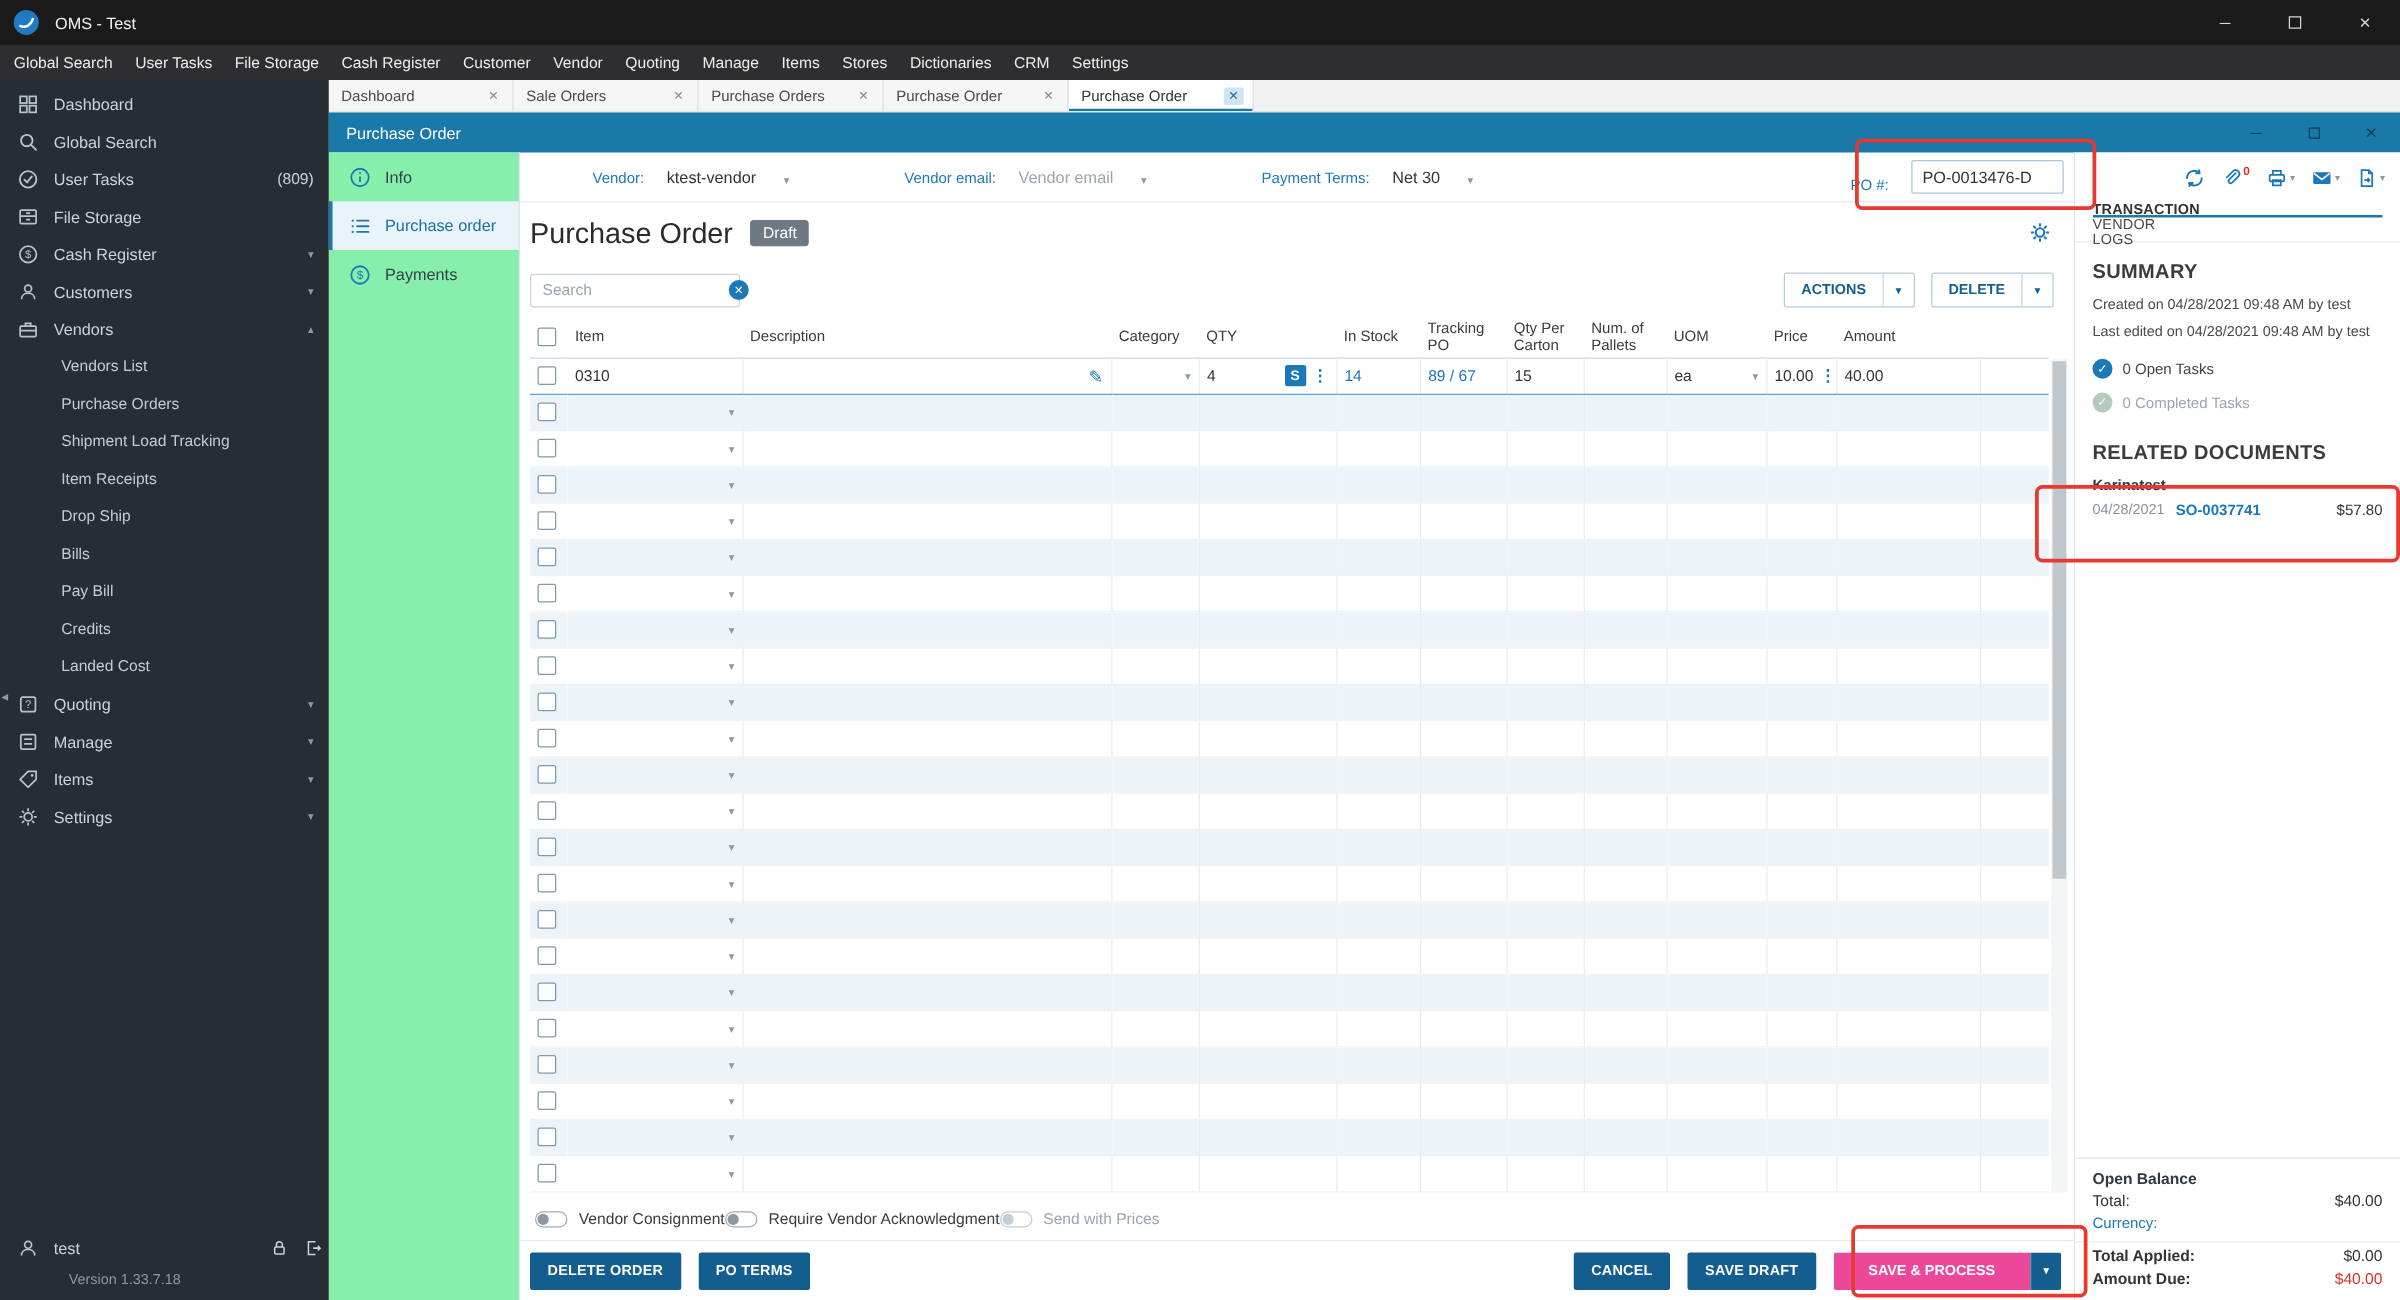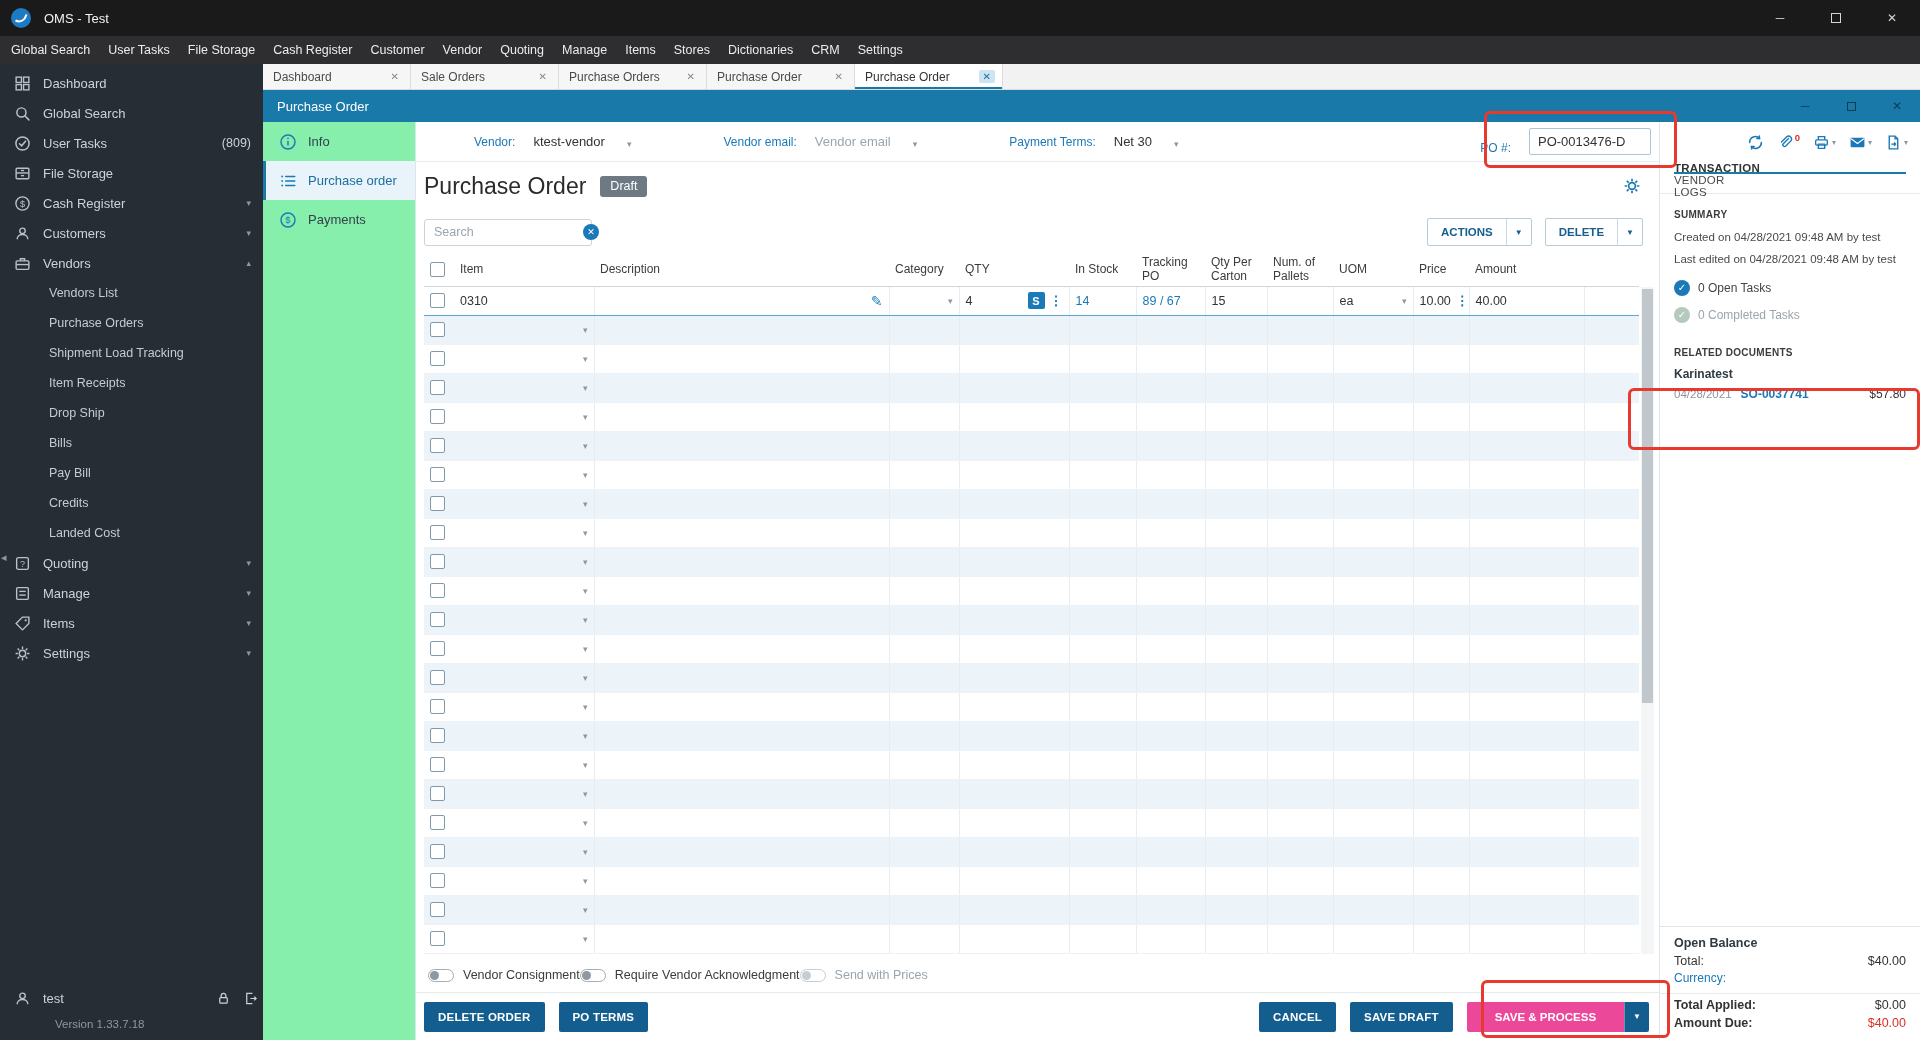--- a/index.html
+++ b/index.html
@@ -129,21 +129,21 @@
   
   .right-panel { width:261px; border-left:1px solid #dfe5ea; flex:none; display:flex; flex-direction:column; background:#fff; }
   .rp-icons { height:40px; display:flex; align-items:center; justify-content:flex-end; gap:13px; padding:0 12px; }
   .rp-ic { color:#1b79b8; display:flex; align-items:center; gap:2px; position:relative; }
   .rp-ic .n { color:#d93025; font-size:9.5px; font-weight:700; position:relative; top:-5px; }
   .rp-ic .chev { font-size:8px; }
   .rp-tabs { height:32px; display:flex; align-items:stretch; justify-content:space-between; padding:0 14px; border-bottom:1px solid #e6ebef; font-size:11.5px; color:#4a4a4a;flex-direction:column; }
   .rp-tab { display:flex; align-items:center; letter-spacing:.2px; }
   .rp-tab.active { box-shadow: inset 0 -2px 0 #1979a9; font-weight:700; color:#333; }
   .rp-content { flex:1; padding:15px 14px 0; overflow:hidden; font-size:12px; color:#444; }
-  .rp-h { font-size:10px; font-weight:700; color:#3c3c3c; letter-spacing:.3px; margin-bottom:9px; }
+  .rp-h { font-size:16px; font-weight:700; color:#3c3c3c; letter-spacing:.3px; margin-bottom:9px; }
   .rp-line { margin-bottom:5px; line-height:1.5; color:#4a4a4a; font-size:11.5px; }
   .task-row { display:flex; align-items:center; gap:8px; margin-top:11px; font-size:12px; }
   .task-ic { width:16px; height:16px; border-radius:50%; color:#fff; font-size:10px; display:flex; align-items:center; justify-content:center; flex:none; }
   .task-ic.open { background:#1b79b8; }
   .task-ic.done { background:#b5c9bd; }
   .task-row.dim { color:#9aa5ad; }
   .rp-sec { margin-top:24px; }
   .doc-name { font-size:12px; color:#2f3a42; font-weight:700; margin-bottom:6px; }
   .doc-row { display:flex; align-items:center; gap:9px; font-size:11.5px; }
   .doc-date { color:#8a949c; }

